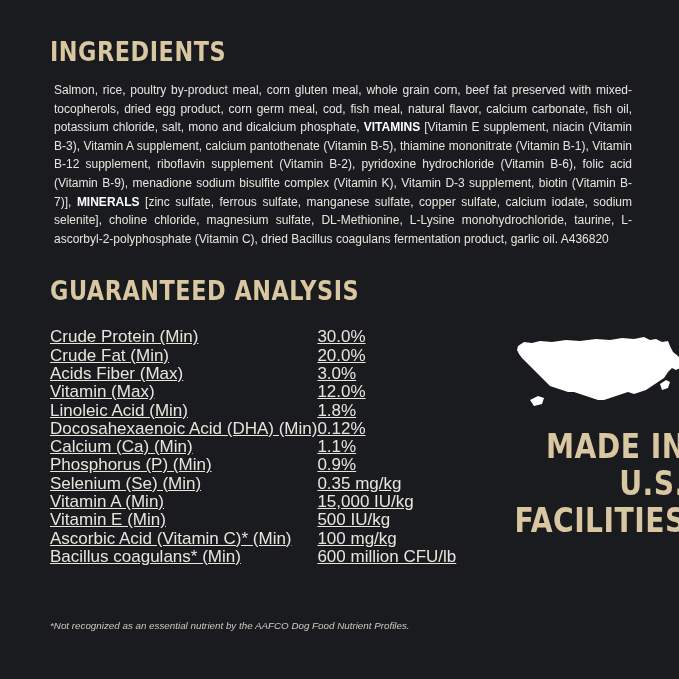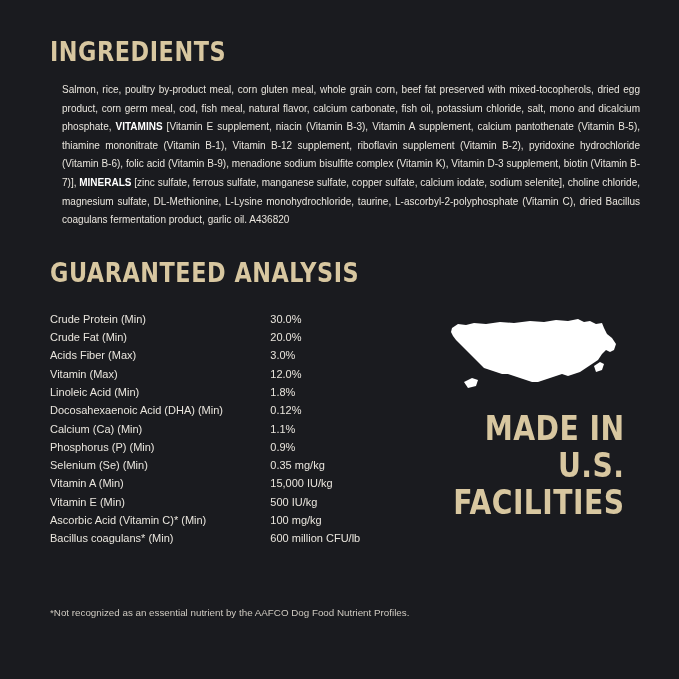--- a/index.html
+++ b/index.html
@@ -27,50 +27,51 @@
     font-size: 27px;
     letter-spacing: 0.6px;
     color: #d8c7a0;
     font-weight: bold;
     margin: 0 0 14px 0;
     text-transform: uppercase;
     transform: scaleX(0.92);
     transform-origin: left center;
   }
   .ingredients-body {
-    font-size: 10px;
+    font-size: 12px;
     line-height: 18.6px;
     text-align: justify;
     color: #e9e5dd;
-    margin: 12px;
+    margin: 4px;
     width: 578px;
   }
   .ingredients-body b {
     font-weight: bold;
     color: #ffffff;
   }
   .ga-wrap {
     margin-top: 27px;
   }
   .ga-flex {
     display: flex;
     flex-direction: row;
     align-items: flex-start;
   }
   .ga-table {
     width: 352px;
     border-collapse: collapse;
     margin-top: 8px;
   }
   .ga-table td {
-    font-size: 11px;
+    font-size: 17px;
     line-height: 18.3px;
     padding: 0;
     color: #e9e5dd;
     white-space: nowrap;
+    text-decoration: underline;
   }
   .ga-table td.val {
   }
   .made-in {
     margin-left: 54px;
     margin-top: 10px;
     width: 200px;
     text-align: right;
   }
   .map-holder {
@@ -85,22 +86,23 @@
     color: #d8c7a0;
     font-size: 33px;
     line-height: 37px;
     letter-spacing: 0.5px;
     margin-top: 12px;
     transform: scaleX(0.95);
   }
   .footnote {
     position: absolute;
     left: 50px;
-    top: 607px;
+    top: 620px;
     font-size: 9.8px;
+    font-style: italic;
     color: #cfcac1;
     text-align: right;
   }
 </style>
 </head>
 <body>
 
 <div class="page">
 
   <h1 class="section-title">INGREDIENTS</h1>

